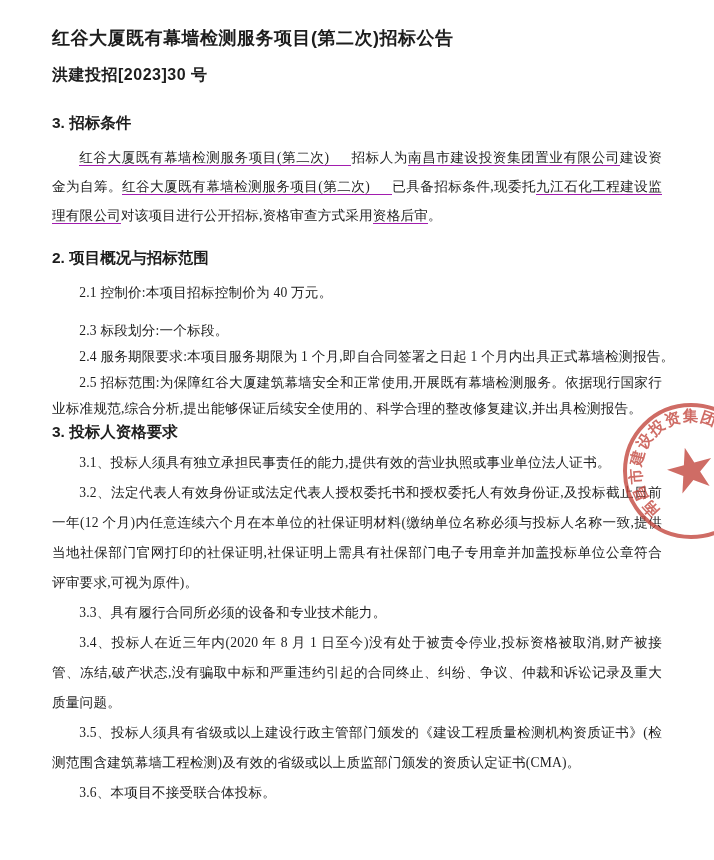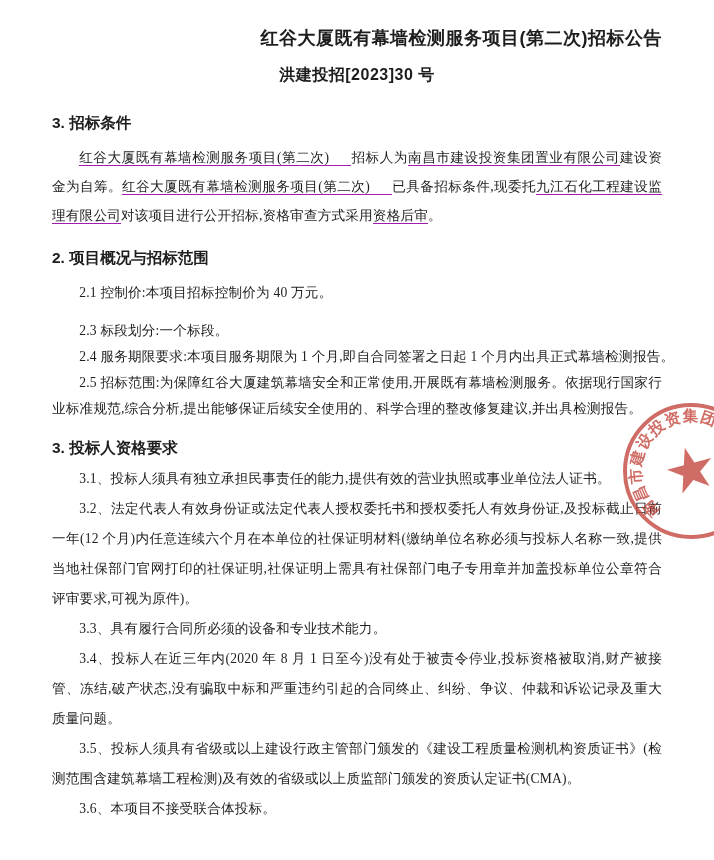--- a/index.html
+++ b/index.html
@@ -10,39 +10,38 @@
     margin:0 auto;
     background:#ffffff;
     overflow:hidden;
     color:#1d1d1d;
     padding:26px 52px 0 52px;
   }
   .title {
     font-family:"Liberation Sans", sans-serif;
     font-weight:bold;
     font-size:18px; line-height:24px;
-    text-align:right;
+    text-align:left;
     letter-spacing:0.5px;
   }
   .docnum {
     font-family:"Liberation Sans", sans-serif;
     font-weight:bold;
     font-size:16px; line-height:22px;
-    text-align:center;
     margin-top:14px;
     letter-spacing:0.5px;
   }
   .sec-heading {
     font-family:"Liberation Sans", sans-serif;
     font-weight:bold;
     font-size:15.5px; line-height:20px;
   }
   #s1-heading { margin-top:27px; }
   #s2-heading { margin-top:18px; }
-  #s3-heading { margin-top:16px; }
+  #s3-heading { }
   .body-text {
     font-family:"Liberation Serif", serif;
     font-size:13.6px;
     letter-spacing:0.2px;
     text-align:justify;
     text-indent:2em;
   }
   .s1-para { margin-top:10px; line-height:29px; }
   .s2-para { margin-top:12px;  line-height:26px; }
   .s2-para.tight { margin-top:0; }

